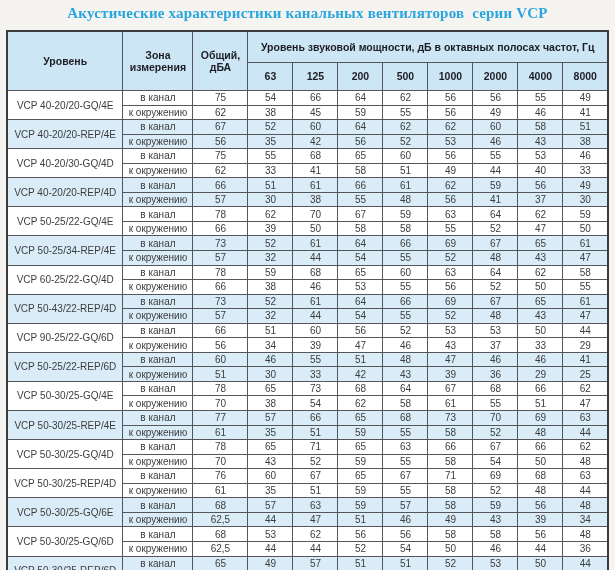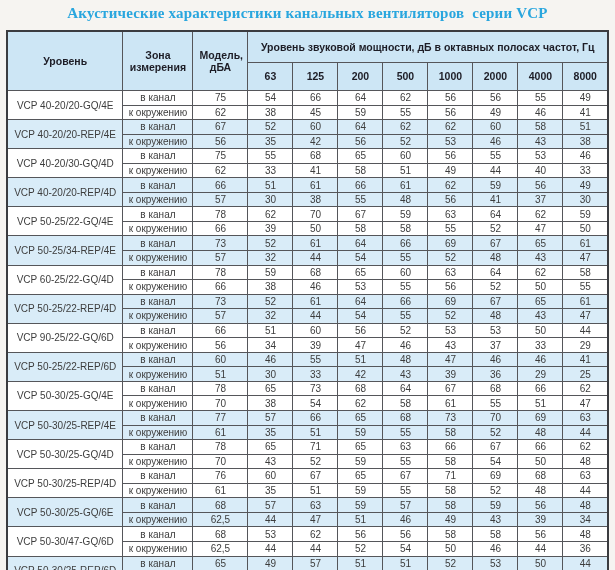--- a/index.html
+++ b/index.html
@@ -95,21 +95,21 @@
         <col class="c-freq">
         <col class="c-freq">
         <col class="c-freq">
         <col class="c-freq">
         <col class="c-freq">
       </colgroup>
     <thead>
       <tr class="top">
         <th rowspan="2" class="h-model">Уровень</th>
         <th rowspan="2" class="h-zone">Зона измерения</th>
-        <th rowspan="2" class="h-total">Модель, дБА</th>
+        <th rowspan="2" class="h-total">Общий, дБА</th>
         <th colspan="8" class="h-spl">Уровень звуковой мощности, дБ в октавных полосах частот, Гц</th>
       </tr>
       <tr class="freqs" id="freq-row">
           <th class="freq">63</th>
           <th class="freq">125</th>
           <th class="freq">200</th>
           <th class="freq">500</th>
           <th class="freq">1000</th>
           <th class="freq">2000</th>
           <th class="freq">4000</th>
@@ -286,21 +286,21 @@
           <td class="num">38</td>
           <td class="num">46</td>
           <td class="num">53</td>
           <td class="num">55</td>
           <td class="num">56</td>
           <td class="num">52</td>
           <td class="num">50</td>
           <td class="num">55</td>
         </tr>
         <tr class="shaded">
-          <td class="model" rowspan="2">VCP 50-25/22-REP/4D</td>
+          <td class="model" rowspan="2">VCP 50-43/22-REP/4D</td>
           <td class="zone">в канал</td>
           <td class="num total">73</td>
           <td class="num">52</td>
           <td class="num">61</td>
           <td class="num">64</td>
           <td class="num">66</td>
           <td class="num">69</td>
           <td class="num">67</td>
           <td class="num">65</td>
           <td class="num">61</td>
@@ -486,21 +486,21 @@
           <td class="num">44</td>
           <td class="num">47</td>
           <td class="num">51</td>
           <td class="num">46</td>
           <td class="num">49</td>
           <td class="num">43</td>
           <td class="num">39</td>
           <td class="num">34</td>
         </tr>
         <tr class="plain">
-          <td class="model" rowspan="2">VCP 50-30/47-GQ/6D</td>
+          <td class="model" rowspan="2">VCP 50-30/25-GQ/6D</td>
           <td class="zone">в канал</td>
           <td class="num total">68</td>
           <td class="num">53</td>
           <td class="num">62</td>
           <td class="num">56</td>
           <td class="num">56</td>
           <td class="num">58</td>
           <td class="num">58</td>
           <td class="num">56</td>
           <td class="num">48</td>

